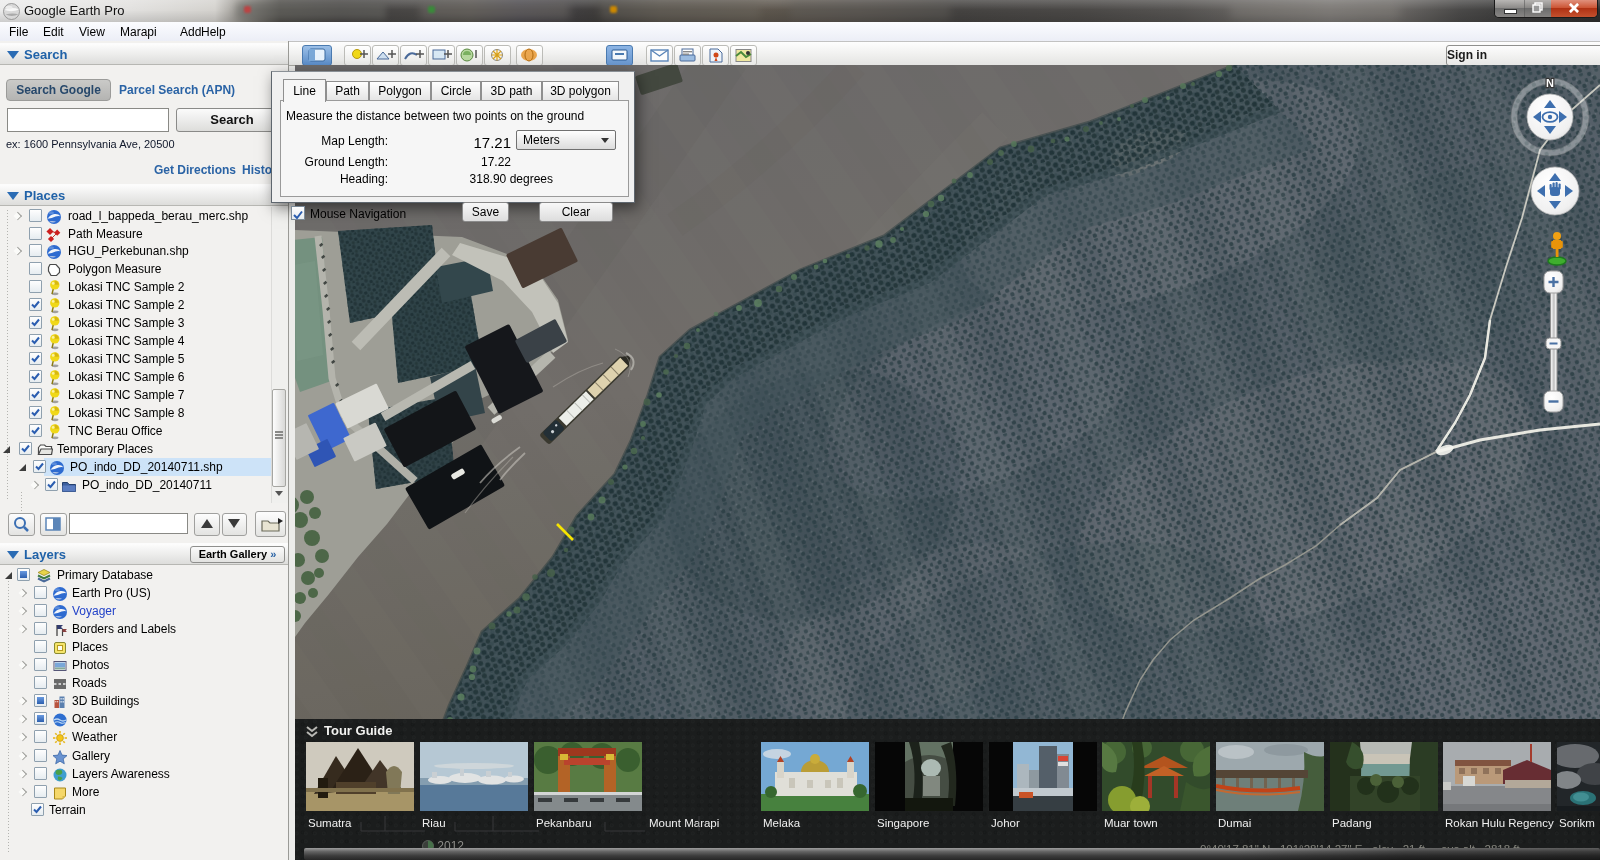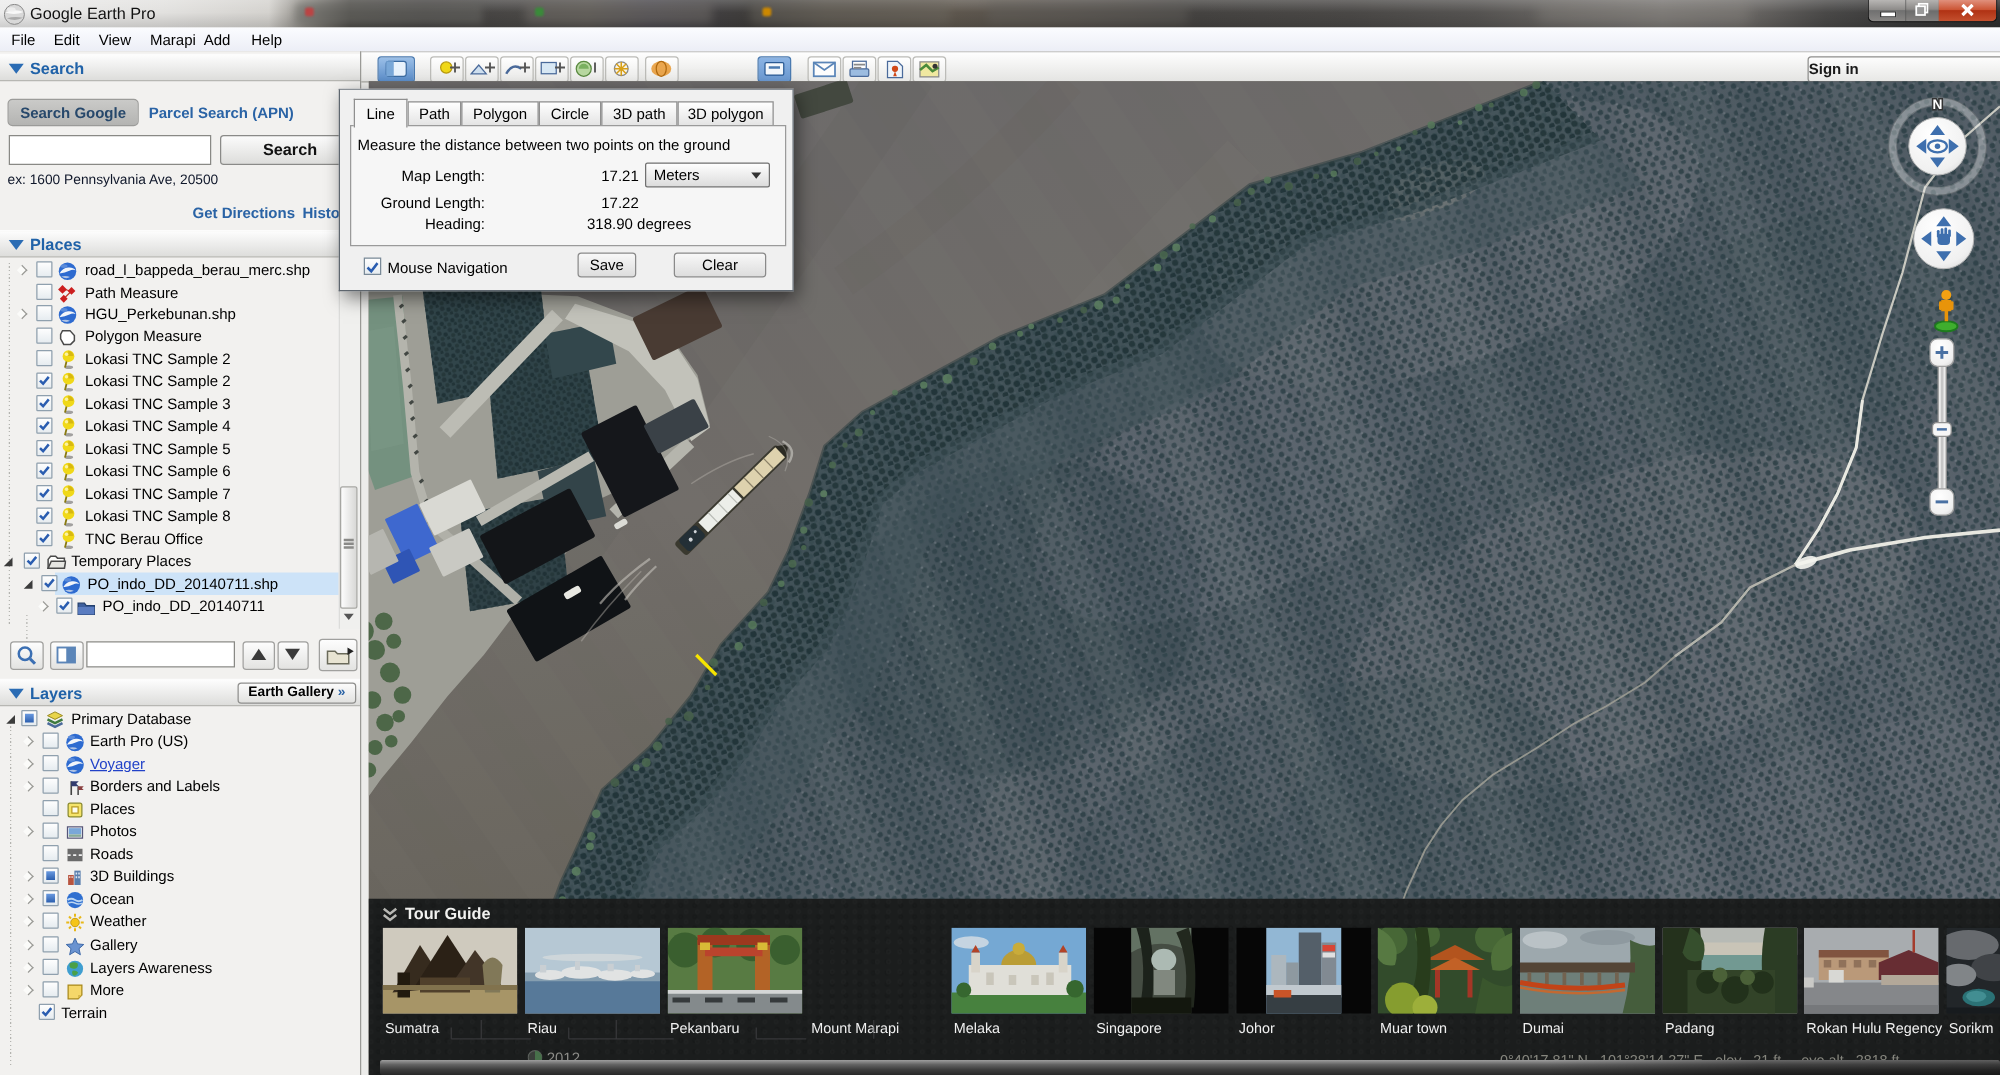--- a/index.html
+++ b/index.html
@@ -21,21 +21,21 @@
 .phead .tri{position:absolute;left:7px;top:7px;width:0;height:0;border-left:6px solid transparent;border-right:6px solid transparent;border-top:8px solid #2b6cb4}
 .link{color:#2a63a5;font-weight:bold;font-size:12px}
 .trow{position:absolute;height:18px;font-size:12px;color:#000;white-space:nowrap}
 .cbx{position:absolute;display:inline-block;width:13px;height:13px;box-sizing:border-box;border:1px solid #8fa0ae;background:linear-gradient(#fefefe,#e6ecf0);border-radius:1px}
 .cbx svg,.cbx span{position:absolute;left:0;top:0}
 .exp{position:absolute;width:5.5px;height:5.5px;border-top:1.2px solid #9a9a96;border-right:1.2px solid #9a9a96;background:#fbfbf9;transform:rotate(45deg);box-sizing:border-box}
 .expd{position:absolute;width:0;height:0;border-left:7px solid transparent;border-bottom:7px solid #3c3c3c}
 
 #ruler{left:271px;top:52px;width:364px;height:181px;z-index:40}
 #rtitle{position:absolute;left:0;top:0;width:364px;height:19px;background:linear-gradient(90deg,#c9ccd2 0,#b6bac2 40px,#d2cfc9 120px,#ccd0d6 200px,#c0c5cd 280px,#b0b5bd 364px);border:1px solid #5e666e;border-bottom:none;box-sizing:border-box;box-shadow:inset 0 1px 0 #ffffffaa}
-#rbody{position:absolute;left:0;top:19px;width:364px;height:162px;background:#f0f0f0;border:1px solid #5e666e;border-top:1px solid #8a9096;box-sizing:border-box;box-shadow:3px 5px 14px rgba(0,0,0,.5)}
+#rbody{position:absolute;left:0;top:19px;width:364px;height:132px;background:#f0f0f0;border:1px solid #5e666e;border-top:1px solid #8a9096;box-sizing:border-box;box-shadow:3px 5px 14px rgba(0,0,0,.5)}
 .tab{position:absolute;top:0;height:20px;background:linear-gradient(#ffffff,#e4e4e4);border:1px solid #8f8f8f;box-sizing:border-box;font-size:12px;text-align:center;color:#000}
 .rbtn{position:absolute;background:linear-gradient(#f8f8f8,#dddddd);border:1px solid #8a8a8a;border-radius:3px;box-sizing:border-box;font-size:12px;text-align:center;color:#000}
 
 #map{left:295px;top:65px;width:1305px;height:795px;background:#6f6c66}
 
 #tour{left:295px;top:719px;width:1305px;height:141px;background:#1b1d1d;
 background-image:radial-gradient(circle at 20% 30%,#20222200 0,#202222 1.5px,#1b1d1d00 2.5px),radial-gradient(circle at 70% 60%,#17191900 0,#171919 1.5px,#1b1d1d00 2.5px);background-size:9px 8px,11px 9px}
 .thumb{position:absolute;top:23px;width:108px;height:69px;overflow:hidden}
 .thumb::after{content:"";position:absolute;left:0;top:0;width:100%;height:100%;background:rgba(10,10,14,0.07)}
 .tlab{position:absolute;top:98px;font-size:11.5px;color:#f0f0f0}
@@ -74,21 +74,21 @@
         <path d="M2,1 L10,9 M10,1 L2,9" stroke="#fff" stroke-width="2.6"></path>
         <path d="M2,1 L10,9 M10,1 L2,9" stroke="#fff" stroke-width="1.8"></path>
       </svg>
 </div>
 </div>
 <div class="abs" id="menubar">
 <span style="left:9px">File</span>
     <span style="left:43px">Edit</span>
     <span style="left:79px">View</span>
     <span style="left:120px">Marapi</span>
-    <span style="left:163px">Add</span>
+    <span style="left:180px">Add</span>
     <span style="left:201px">Help</span>
 </div>
 <div class="abs" id="toolbar">
 <div class="tbtn" style="left:14px;width:30px;background:linear-gradient(#9cc0e8,#5a8cc8);border-color:#4a7ab0"><svg width="28" height="19">
         <rect x="6" y="3" width="16" height="12" rx="2" fill="#e8f2fc" stroke="#3a6aa0"></rect>
         <rect x="6" y="3" width="6" height="12" fill="#7aa8d8"></rect>
       </svg></div>
 <div class="tbtn" style="left:56px"><svg width="25" height="19">
         <circle cx="12" cy="8" r="4.5" fill="#f0d818" stroke="#b89a10"></circle>
         <line x1="19" y1="4" x2="19" y2="12" stroke="#555" stroke-width="1.5"></line>
@@ -524,21 +524,21 @@
           <span class="cbx"></span>
         </span>
         <span style="position:absolute;left:52px;top:0">
           <svg width="16" height="16" viewBox="0 0 16 16" style="position:absolute;top:1px">
             <circle cx="8" cy="8" r="7" fill="#2e6bd0"></circle>
             <path d="M1.6,9.8 Q4,5.5 8.5,5 Q12.5,4.6 14.4,7.2 Q12,6.4 9.5,7.6 Q6,9.4 1.6,9.8 z" fill="#f2f5fa"></path>
             <path d="M3,12.2 Q7,11.4 10,12.6 Q7,14.6 3,12.2 z" fill="#c8d4e8" opacity="0.85"></path>
             <ellipse cx="5.2" cy="3.8" rx="2.8" ry="1.5" fill="#6f9ae0" opacity="0.7"></ellipse>
           </svg>
         </span>
-        <span style="position:absolute;left:72px;top:1px"><span style="color:#2242c8;text-decoration:underline">Voyager</span></span>
+        <span style="position:absolute;left:72px;top:1px"><span style="color:#2242c8;">Voyager</span></span>
       </div>
       <div class="trow" style="left:0;top:580px;width:284px">
         <span class="exp" style="left:20px;top:5px"></span>
         <span style="position:absolute;left:34px;top:1px">
           <span class="cbx"></span>
         </span>
         <span style="position:absolute;left:52px;top:0">
           <svg width="16" height="16" viewBox="0 0 16 16" style="position:absolute;top:1px">
             <line x1="5" y1="3" x2="5" y2="14" stroke="#444" stroke-width="1.3"></line>
             <path d="M5,3 h6 l-2,2 2,2 h-6 z" fill="#333c6e"></path>
@@ -1197,21 +1197,21 @@
 <div class="tab" style="left:11px;top:7px;width:43px;height:23px;background:#f6f6f6;border-bottom:none;z-index:2;line-height:22px">Line</div>
 <div class="tab" style="left:54px;top:9px;width:43px;line-height:19px">Path</div>
 <div class="tab" style="left:97px;top:9px;width:62px;line-height:19px">Polygon</div>
 <div class="tab" style="left:159px;top:9px;width:50px;line-height:19px">Circle</div>
 <div class="tab" style="left:209px;top:9px;width:61px;line-height:19px">3D path</div>
 <div class="tab" style="left:270px;top:9px;width:77px;line-height:19px">3D polygon</div>
 <div class="abs" style="left:8px;top:28px;width:349px;height:97px;background:#f6f6f6;border:1px solid #9a9a9a;box-sizing:border-box"></div>
 <div class="tx" style="left:14px;top:37px;font-size:12px">&nbsp;</div>
 <div class="tx" style="left:14px;top:37px;font-size:12px;color:#000">Measure the distance between two points on the ground</div>
 <div class="tx" style="left:116px;top:62px;font-size:12px;transform:translateX(-100%)">Map Length:</div>
-<div class="tx" style="left:239px;top:62px;font-size:12px;transform:translateX(-100%)">17.21</div>
+<div class="tx" style="left:239px;top:62px;font-size:15px;transform:translateX(-100%)">17.21</div>
 <div class="abs" style="left:244px;top:58px;width:100px;height:20px;background:linear-gradient(#fefefe,#dcdcdc);border:1px solid #707070;border-radius:2px;box-sizing:border-box">
 <span style="position:absolute;left:6px;top:2px;font-size:12px">Meters</span>
 <span style="position:absolute;right:6px;top:7px;width:0;height:0;border-left:4px solid transparent;border-right:4px solid transparent;border-top:5px solid #333"></span>
       </div>
 <div class="tx" style="left:116px;top:83px;font-size:12px;transform:translateX(-100%)">Ground Length:</div>
 <div class="tx" style="left:239px;top:83px;font-size:12px;transform:translateX(-100%)">17.22</div>
 <div class="tx" style="left:116px;top:100px;font-size:12px;transform:translateX(-100%)">Heading:</div>
 <div class="tx" style="left:281px;top:100px;font-size:12px;transform:translateX(-100%)">318.90 degrees</div>
 <div class="abs" style="left:19px;top:134px;width:14px;height:14px;border:1px solid #7a8a98;background:linear-gradient(#fefefe,#e6ecf0);box-sizing:border-box"><svg width="12" height="12">
           <path d="M2,6 L5,9 L10,2.5" stroke="#2a5db0" stroke-width="2" fill="none"></path>

